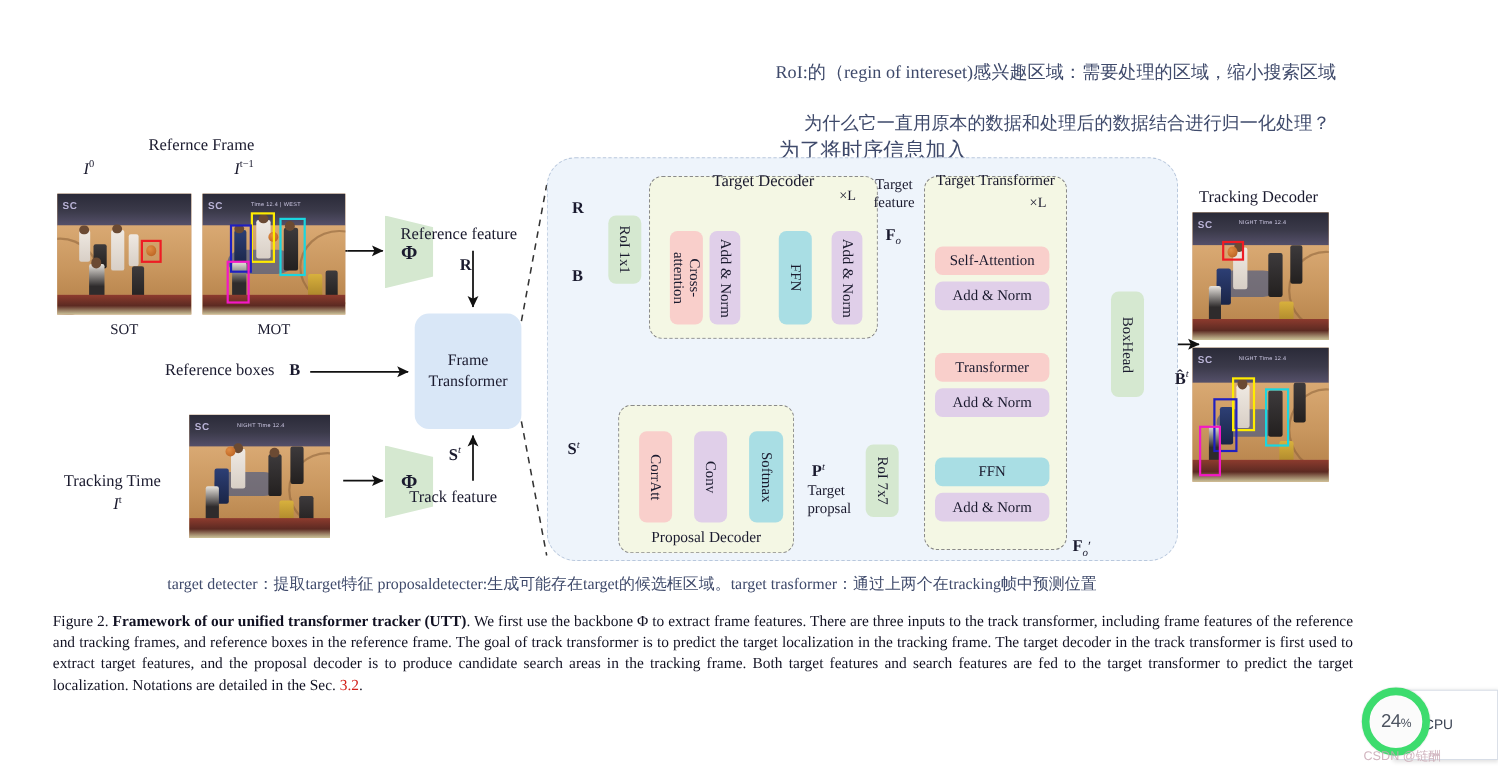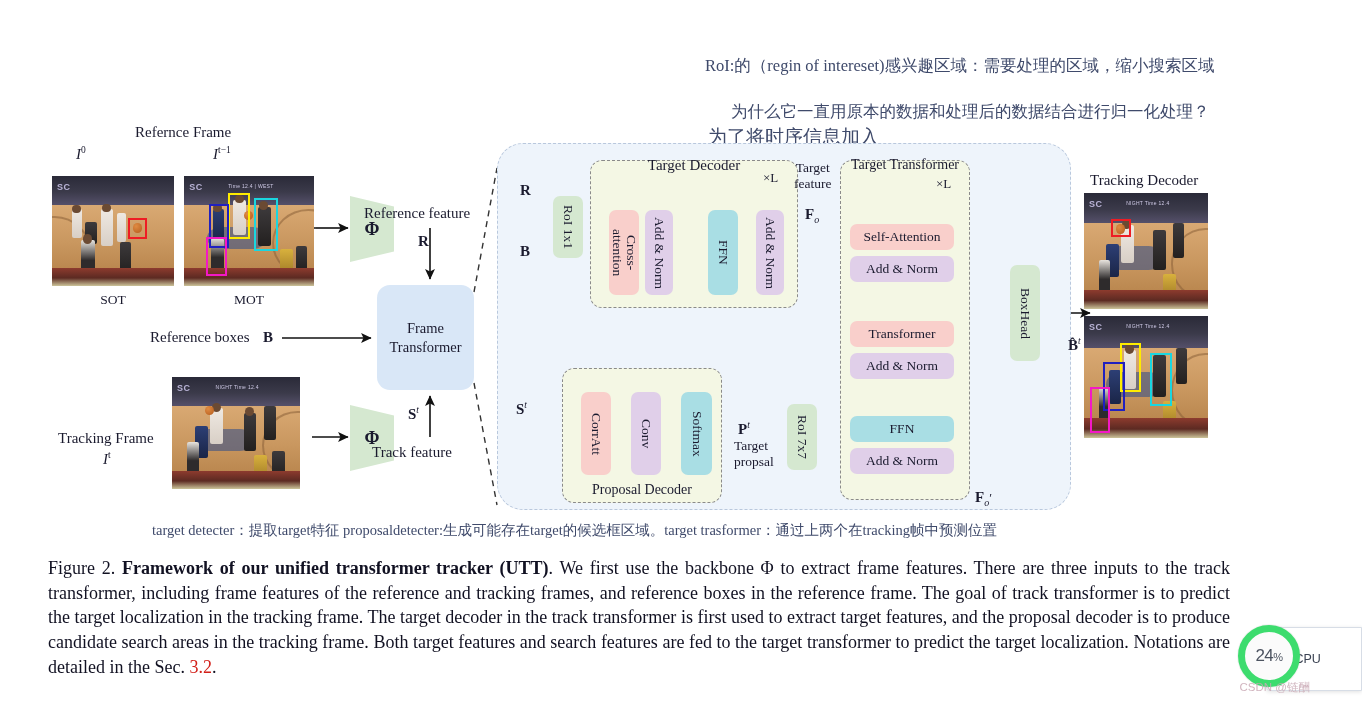--- a/index.html
+++ b/index.html
@@ -128,21 +128,21 @@
   .math b { font-weight:bold; }
   .math sup { font-size:9.5px; }
   .math i { font-style:italic; }
 
   
   #wires { position:absolute; left:0; top:0; width:1362px; height:701px; pointer-events:none; }
 
   
   #caption {
     left:48px; top:556px; width:1182px;
-    font-size:18px; line-height:1.37;
+    font-size:14px; line-height:1.37;
     text-align:justify;
     color:#111122;
   }
   #caption b { font-weight:bold; }
   #caption .secref { color:#d2201a; }
 
   
   #cpu-widget {
     right:0; bottom:10px; width:96px; height:64px;
     background:#ffffff;
@@ -316,21 +316,21 @@
 
 <div class="trapz" style="left:350px; top:196px; width:44px; height:66px;">
   <div class="phi">Φ</div>
 </div>
 <div class="abs fig-label" style="left:364px; top:205px;">Reference feature</div>
 <div class="abs math" style="left:418px; top:233px;"><b>R</b></div>
 
 <div class="abs fig-label" style="left:150px; top:329px;">Reference boxes</div>
 <div class="abs math" style="left:263px; top:329px;"><b>B</b></div>
 
-<div class="abs fig-label" style="left:58px; top:430px;">Tracking Frame</div>
+<div class="abs fig-label" style="left:58px; top:430px;">Tracking Time</div>
 <div class="abs math" style="left:103px; top:450px;"><i>I</i><sup>t</sup></div>
 
 <div class="photo" id="photo-track" style="left:172px; top:377px; width:128px; height:112px;">
   <div class="bandtop"></div>
     <div class="court"></div>
   <div class="sc">SC</div>
   <div class="tm">NIGHT Time 12.4</div>
   <div class="logo"></div>
   <div class="arc" style="left:70%; top:30%; width:56%; height:62%;"></div>
   <div class="p white" style="left:30%; top:28%; width:10%; height:32%;"></div>

